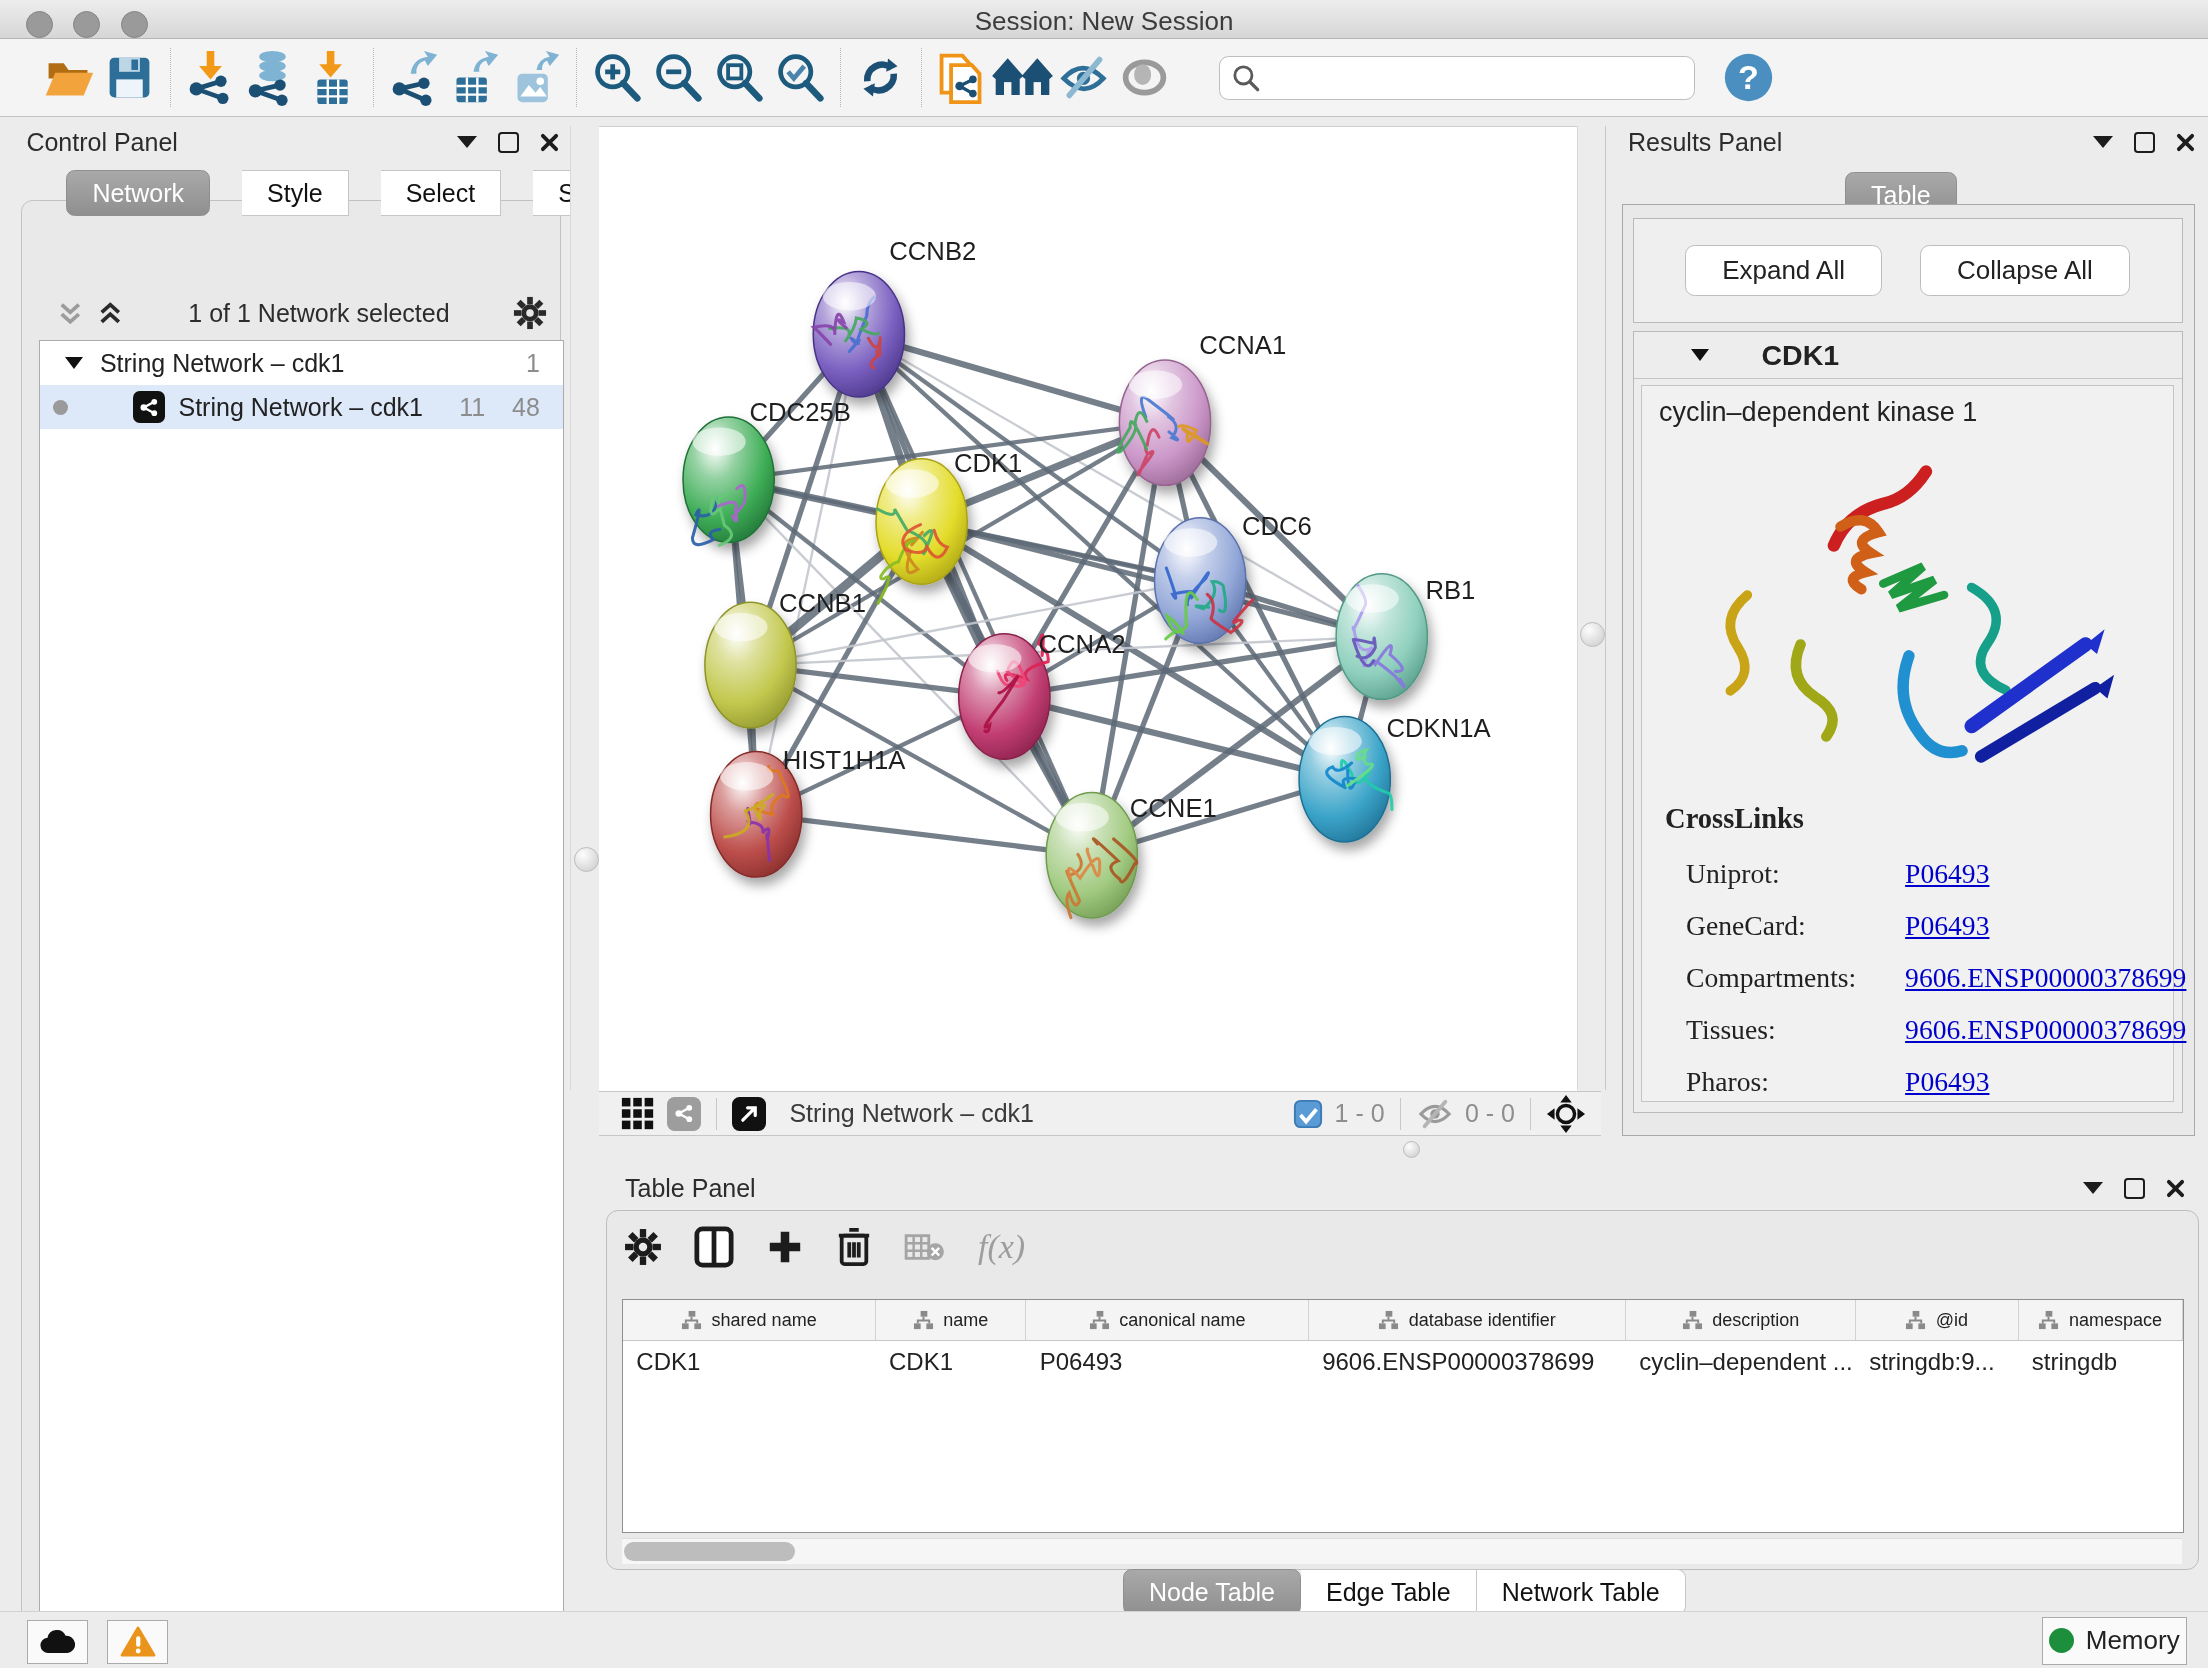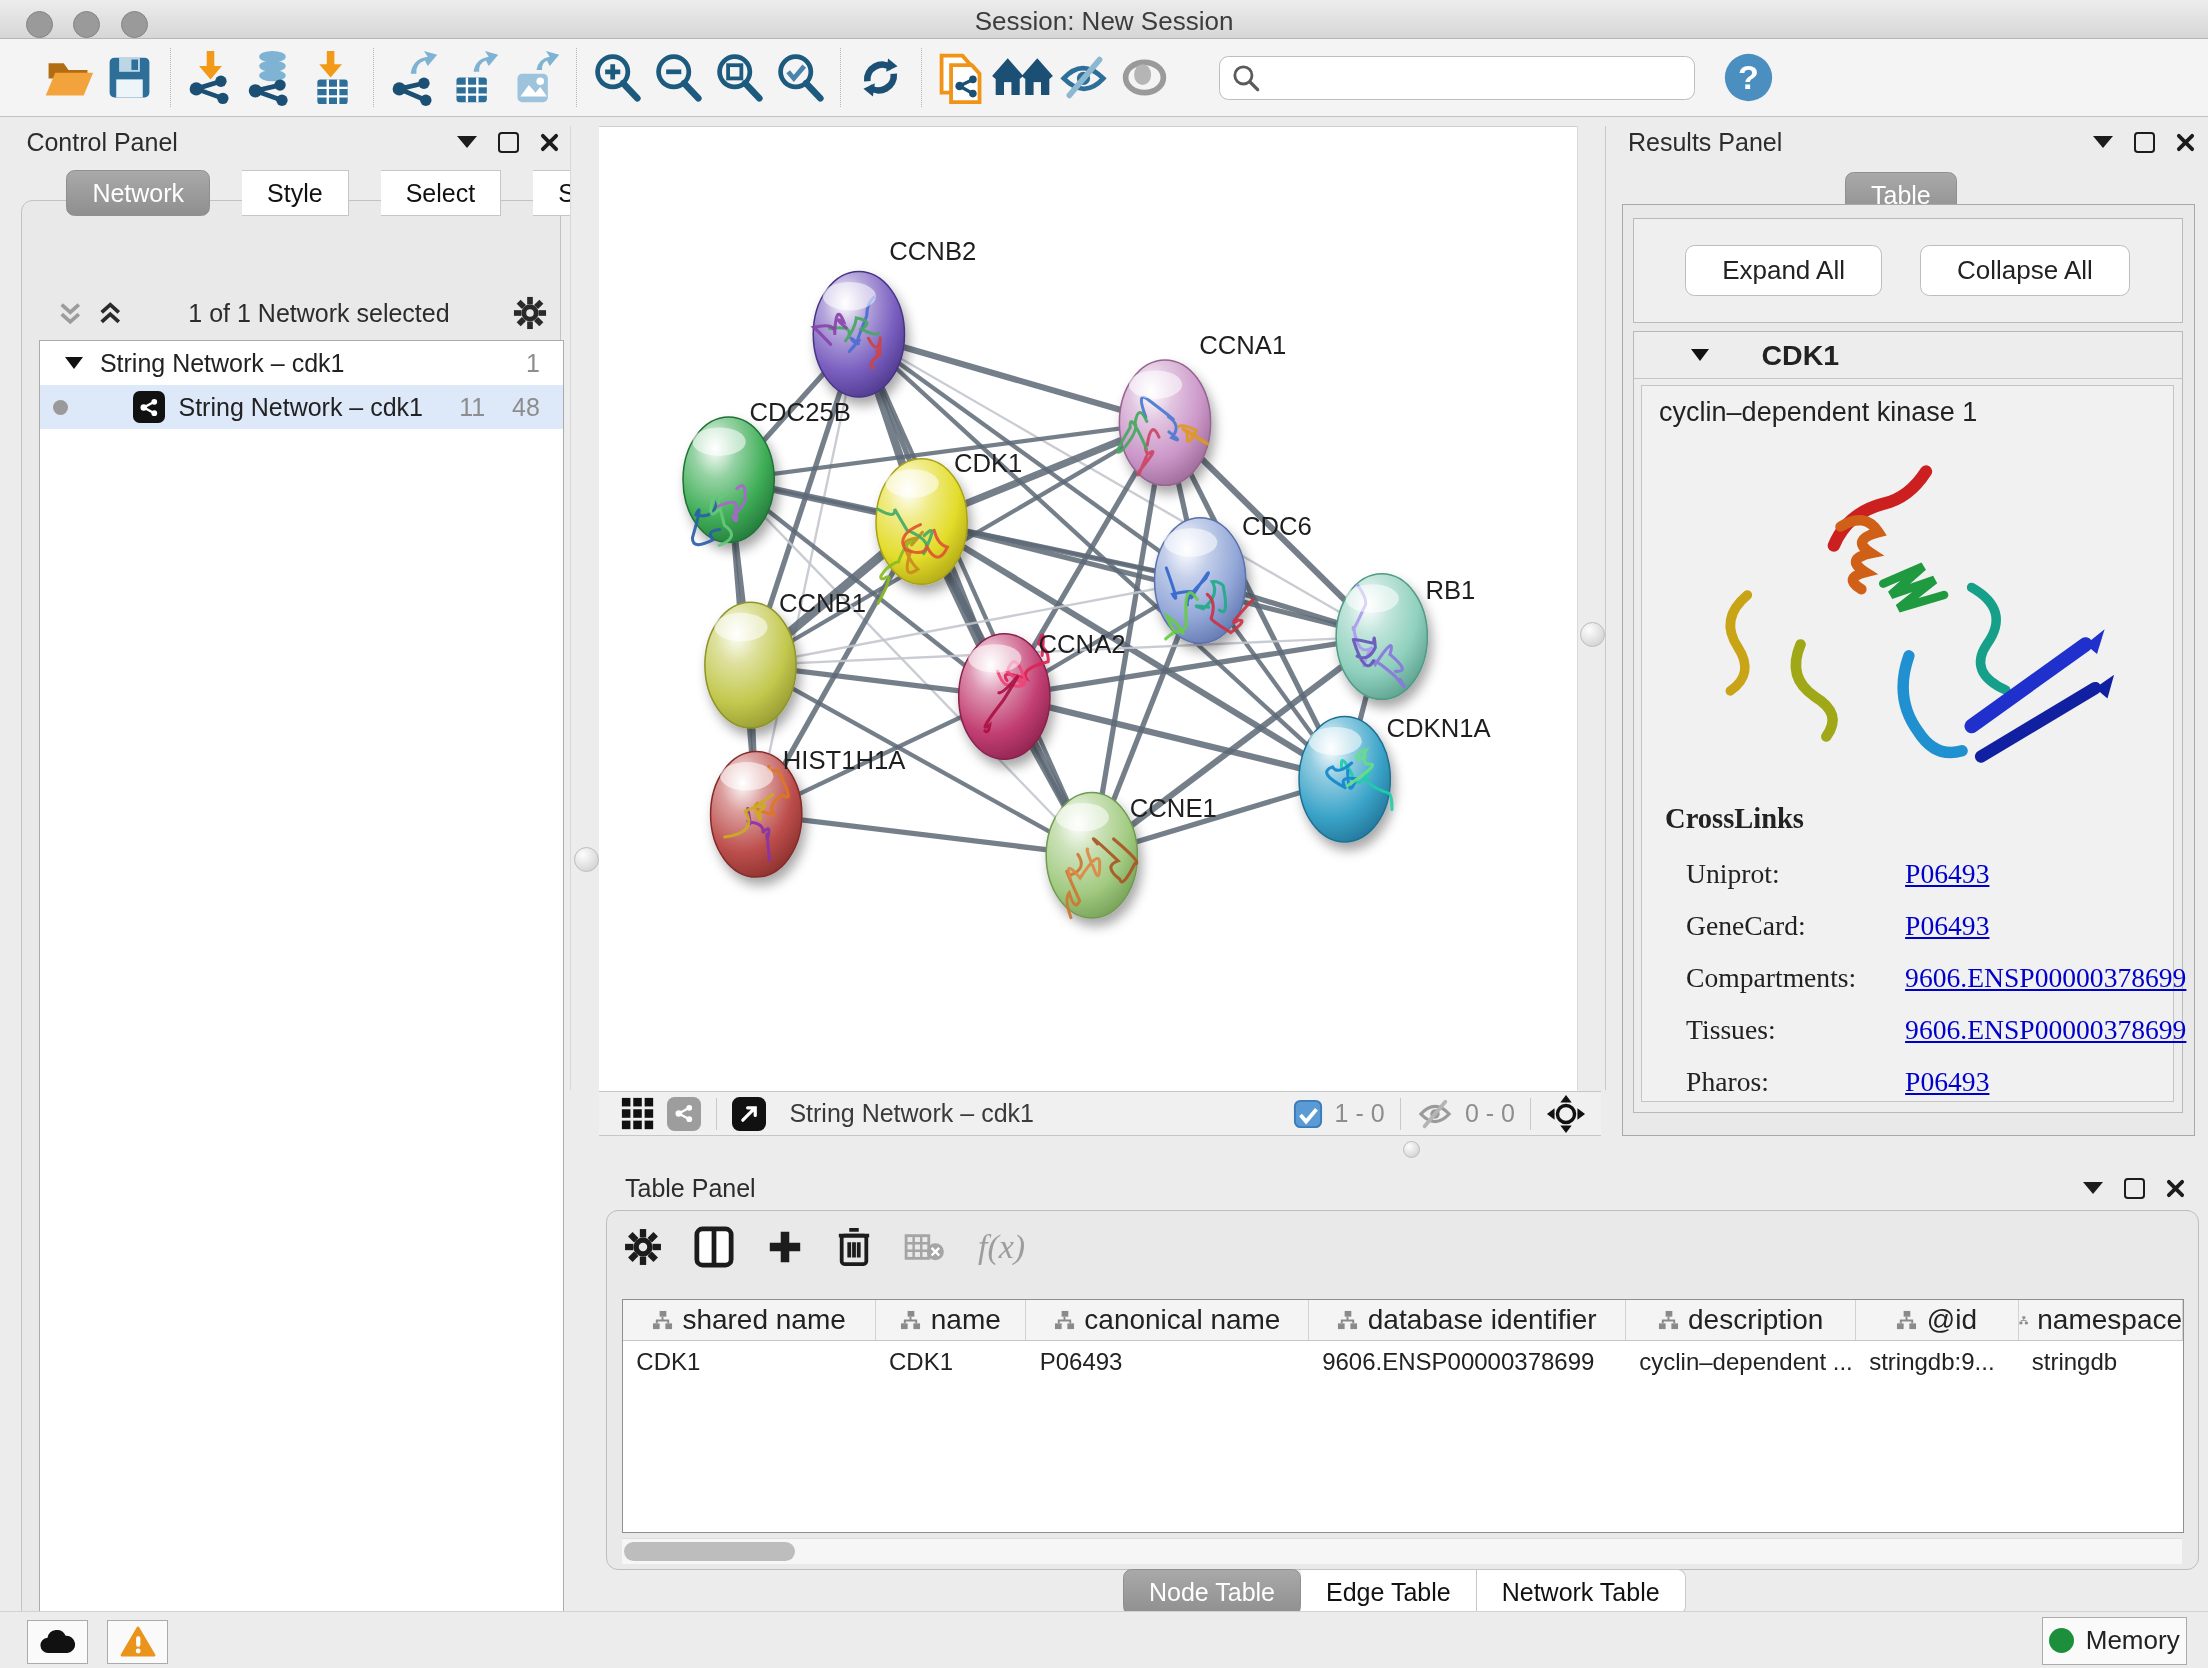--- a/index.html
+++ b/index.html
@@ -94,21 +94,21 @@
   .cl-value{color:#0000cc;text-decoration:underline;}
   
   #table-panel{left:606px;top:1170px;width:1593px;height:399px;}
   #tp-frame{position:absolute;left:0px;top:40px;width:1591px;height:358px;background:#e9e9e9;
       border:1px solid #bdbdbd;border-radius:12px;}
   #tp-toolbar{position:absolute;left:17px;top:15px;display:flex;align-items:center;gap:32px;}
   #fx-label{font-family:"Liberation Serif",serif;font-style:italic;font-size:34px;color:#9d9d9d;}
   #tp-table{position:absolute;left:15px;top:88px;width:1560px;height:232px;background:#fff;
       border:1.9px solid #8f8f8f;overflow:hidden;}
   #tp-header{display:flex;height:40px;background:#f4f4f4;border-bottom:1px solid #c6c6c6;}
-  .th{display:flex;align-items:center;justify-content:center;gap:9.5px;font-size:28px;
+  .th{display:flex;align-items:center;justify-content:center;gap:9.5px;font-size:18px;
       border-right:1px solid #d2d2d2;box-sizing:border-box;overflow:hidden;white-space:nowrap;}
   #tp-row{display:flex;height:42px;}
   .td{display:flex;align-items:center;font-size:24px;padding-left:13.3px;box-sizing:border-box;
       overflow:hidden;white-space:nowrap;}
   #tp-scroll{position:absolute;left:15px;top:327px;width:1560px;height:25px;background:#f6f6f6;
       border-top:1px solid #ddd;}
   #tp-scroll .handle{position:absolute;left:1.9px;top:2.9px;width:171px;height:19px;background:#bdbdbd;
       border-radius:9.5px;}
   #table-tabs{left:1123px;top:1569px;}
   

